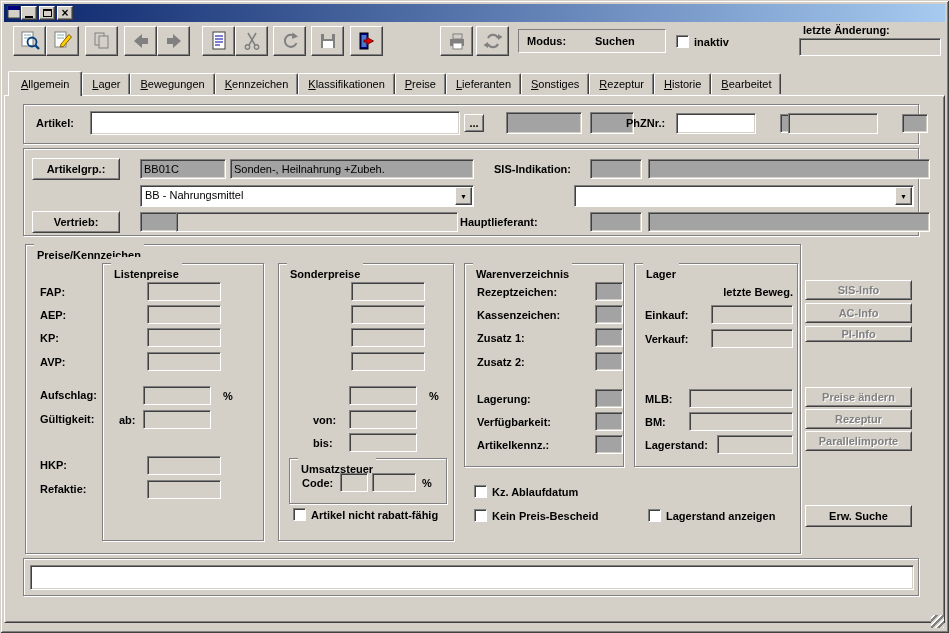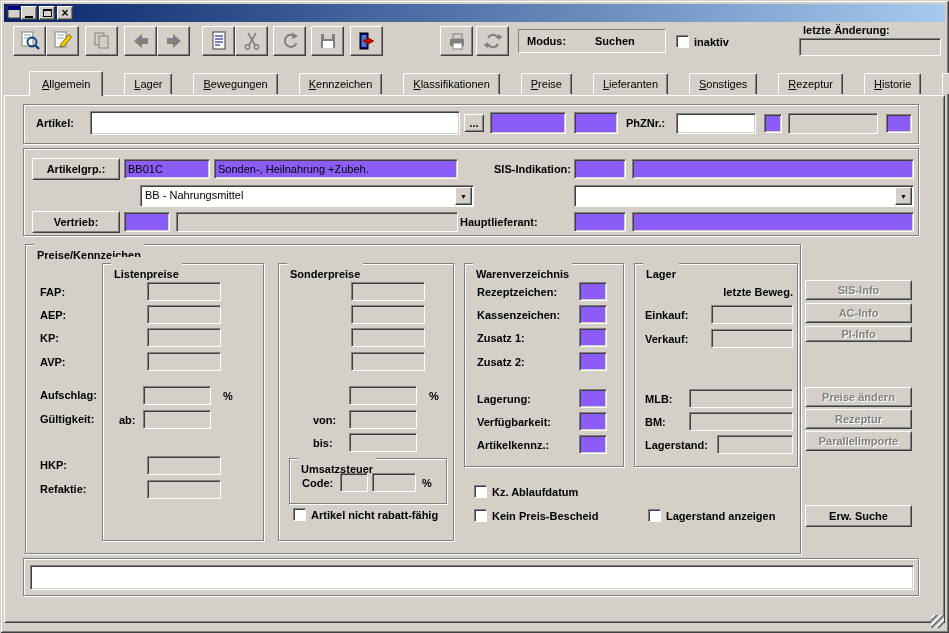--- a/index.html
+++ b/index.html
@@ -34,21 +34,21 @@
     border:1px solid; border-color:#808080 #fff #fff #808080;
     display:flex; align-items:center; font-weight:bold; }
   .modus .ml { margin-left:8px; }
   .modus .mv { position:absolute; left:76px; }
 
   
   .lbl { position:absolute; font-weight:bold; white-space:nowrap; line-height:13px; }
   .f { position:absolute; border:1px solid; border-color:#808080 #fff #fff #808080;
     box-shadow: inset 1px 1px 0 #404040, inset -1px -1px 0 #d4d0c8;
     font:11px "Liberation Sans",sans-serif; padding:1px 3px; background:#fff; outline:none; }
-  .yellow { background:#8b5cf6; }
+  .yellow { background:#a3a3a3;margin-left:16px; }
   .grayf  { background:#d4d0c8; }
   .btn { position:absolute; background:#d4d0c8;
     border:1px solid; border-color:#fff #404040 #404040 #fff;
     box-shadow: inset 1px 1px 0 #d4d0c8, inset -1px -1px 0 #808080;
     font:bold 11px "Liberation Sans",sans-serif; text-align:center;
     display:flex; align-items:center; justify-content:center; cursor:default; white-space:nowrap; }
   .btn.dis { color:#808080; text-shadow:1px 1px 0 #fff; }
   .gbox { position:absolute; border:1px solid #808080;
     box-shadow: inset 1px 1px 0 #fff, 1px 1px 0 #fff; }
   .gtitle { position:absolute; top:-7px; left:8px; background:#d4d0c8; padding:11px 3px;
@@ -66,21 +66,21 @@
     border:1px solid; border-color:#fff #404040 #404040 #fff;
     box-shadow: inset -1px -1px 0 #808080;
     display:flex; align-items:center; justify-content:center; font-size:7px; }
 
   
   .tabs { position:absolute; left:8px; top:71px; height:25px; display:flex; align-items:flex-end; z-index:5; }
   .tab { height:21px; margin-bottom:2px; padding:0 9px; background:#d4d0c8;
     display:flex; align-items:center;
     border-top:1px solid #fff; border-left:1px solid #fff; border-right:1px solid #404040;
     border-top-left-radius:2px; border-top-right-radius:2px;
-    box-shadow: inset -1px 0 0 #808080; margin-left: 21px; }
+    box-shadow: inset -1px 0 0 #808080; }
   .tab.active { height:25px; margin-bottom:0; padding:0 12px; z-index:6; }
   .tl { display:inline-block; }
   .tl::first-letter { text-decoration:underline; }
 
   
   .panel { position:absolute; left:4px; top:95px; width:941px; height:528px; background:#d4d0c8;
     border:1px solid; border-color:#fff #404040 #404040 #fff;
     box-shadow: inset 1px 1px 0 #d4d0c8, inset -1px -1px 0 #808080; }
 
   .grip { position:absolute; right:5px; bottom:5px; width:13px; height:13px;

